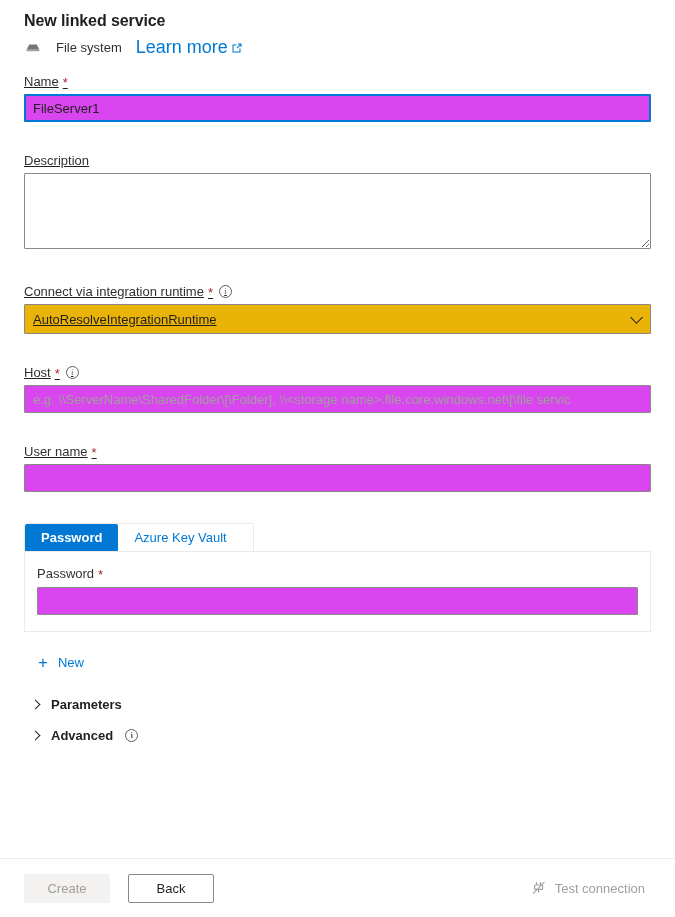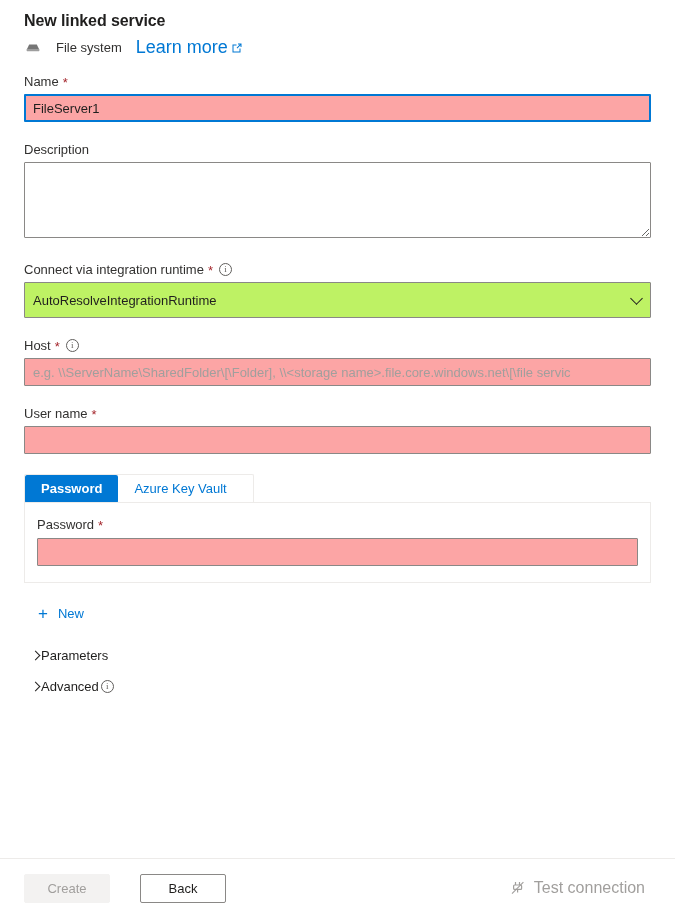--- a/index.html
+++ b/index.html
@@ -83,31 +83,31 @@
     border: 1px solid #605e5c;
     border-radius: 50%;
     color: #605e5c;
     font-size: 9px;
     line-height: 11px;
     text-align: center;
     font-family: "Liberation Serif", serif;
     cursor: pointer;
     margin-left: 2px;
   }
-  .field-block { margin-bottom: 20px; }
+  .field-block { margin-bottom: 31px; text-decoration: underline; }
   .text-input {
     width: 100%;
     height: 28px;
     border: 1px solid #8a8886;
     border-radius: 1px;
     padding: 0 8px;
     font-size: 13px;
     font-family: "Liberation Sans", sans-serif;
     color: #201f1e;
-    background: #fca5a5;
+    background: #d946ef;
     outline: none;
   }
   .text-input::placeholder { color: #a19f9d; }
   .text-input.focused {
     border: 2px solid #0078d4;
     padding: 0 7px;
   }
   textarea.text-area {
     width: 100%;
     height: 76px;
@@ -116,24 +116,24 @@
     padding: 5px 8px;
     font-size: 13px;
     font-family: "Liberation Sans", sans-serif;
     color: #201f1e;
     resize: vertical;
     outline: none;
   }
   .select-wrap { position: relative; width: 100%; }
   .select-box {
     width: 100%;
-    height: 36px;
+    height: 30px;
     border: 1px solid #8a8886;
     border-radius: 1px;
-    background: #bef264;
+    background: #eab308;
     font-size: 13px;
     color: #201f1e;
     padding: 0 30px 0 8px;
     display: flex;
     align-items: center;
     cursor: pointer;
   }
   .chev {
     position: absolute;
     right: 10px;
@@ -196,25 +196,26 @@
     margin-bottom: 14px;
   }
   .plus {
     font-size: 17px;
     line-height: 1;
     font-weight: 400;
   }
   .collapse-row {
     display: flex;
     align-items: center;
+    gap: 10px;
     font-size: 13px;
     color: #201f1e;
     padding: 8px 0 8px 6px;
     cursor: pointer;
-    font-weight: 400;
+    font-weight: 700;
   }
   .collapse-chev {
     width: 7px;
     height: 7px;
     border-right: 1.3px solid #201f1e;
     border-bottom: 1.3px solid #201f1e;
     transform: rotate(-45deg);
     margin-left: 2px;
     margin-right: 2px;
   }
@@ -222,21 +223,21 @@
     position: absolute;
     left: 0;
     bottom: 0;
     width: 675px;
     height: 59px;
     border-top: 1px solid #edebe9;
     background: #ffffff;
     display: flex;
     align-items: center;
     padding: 0 24px;
-    gap: 30px;
+    gap: 18px;
   }
   .btn {
     height: 29px;
     min-width: 86px;
     font-size: 13px;
     font-family: "Liberation Sans", sans-serif;
     border: 1px solid #8a8886;
     background: #ffffff;
     color: #201f1e;
     border-radius: 2px;
@@ -247,21 +248,21 @@
     background: #f3f2f1;
     color: #a19f9d;
     border: 1px solid #f3f2f1;
     cursor: default;
   }
   .spacer { flex: 1; }
   .test-conn {
     display: flex;
     align-items: center;
     gap: 8px;
-    font-size: 16px;
+    font-size: 13px;
     color: #a19f9d;
     cursor: default;
     margin-right: 6px;
     text-align: center;
   }
   .plug-icon { width: 16px; height: 16px; display: inline-block; }
 </style>
 </head>
 <body>
 

